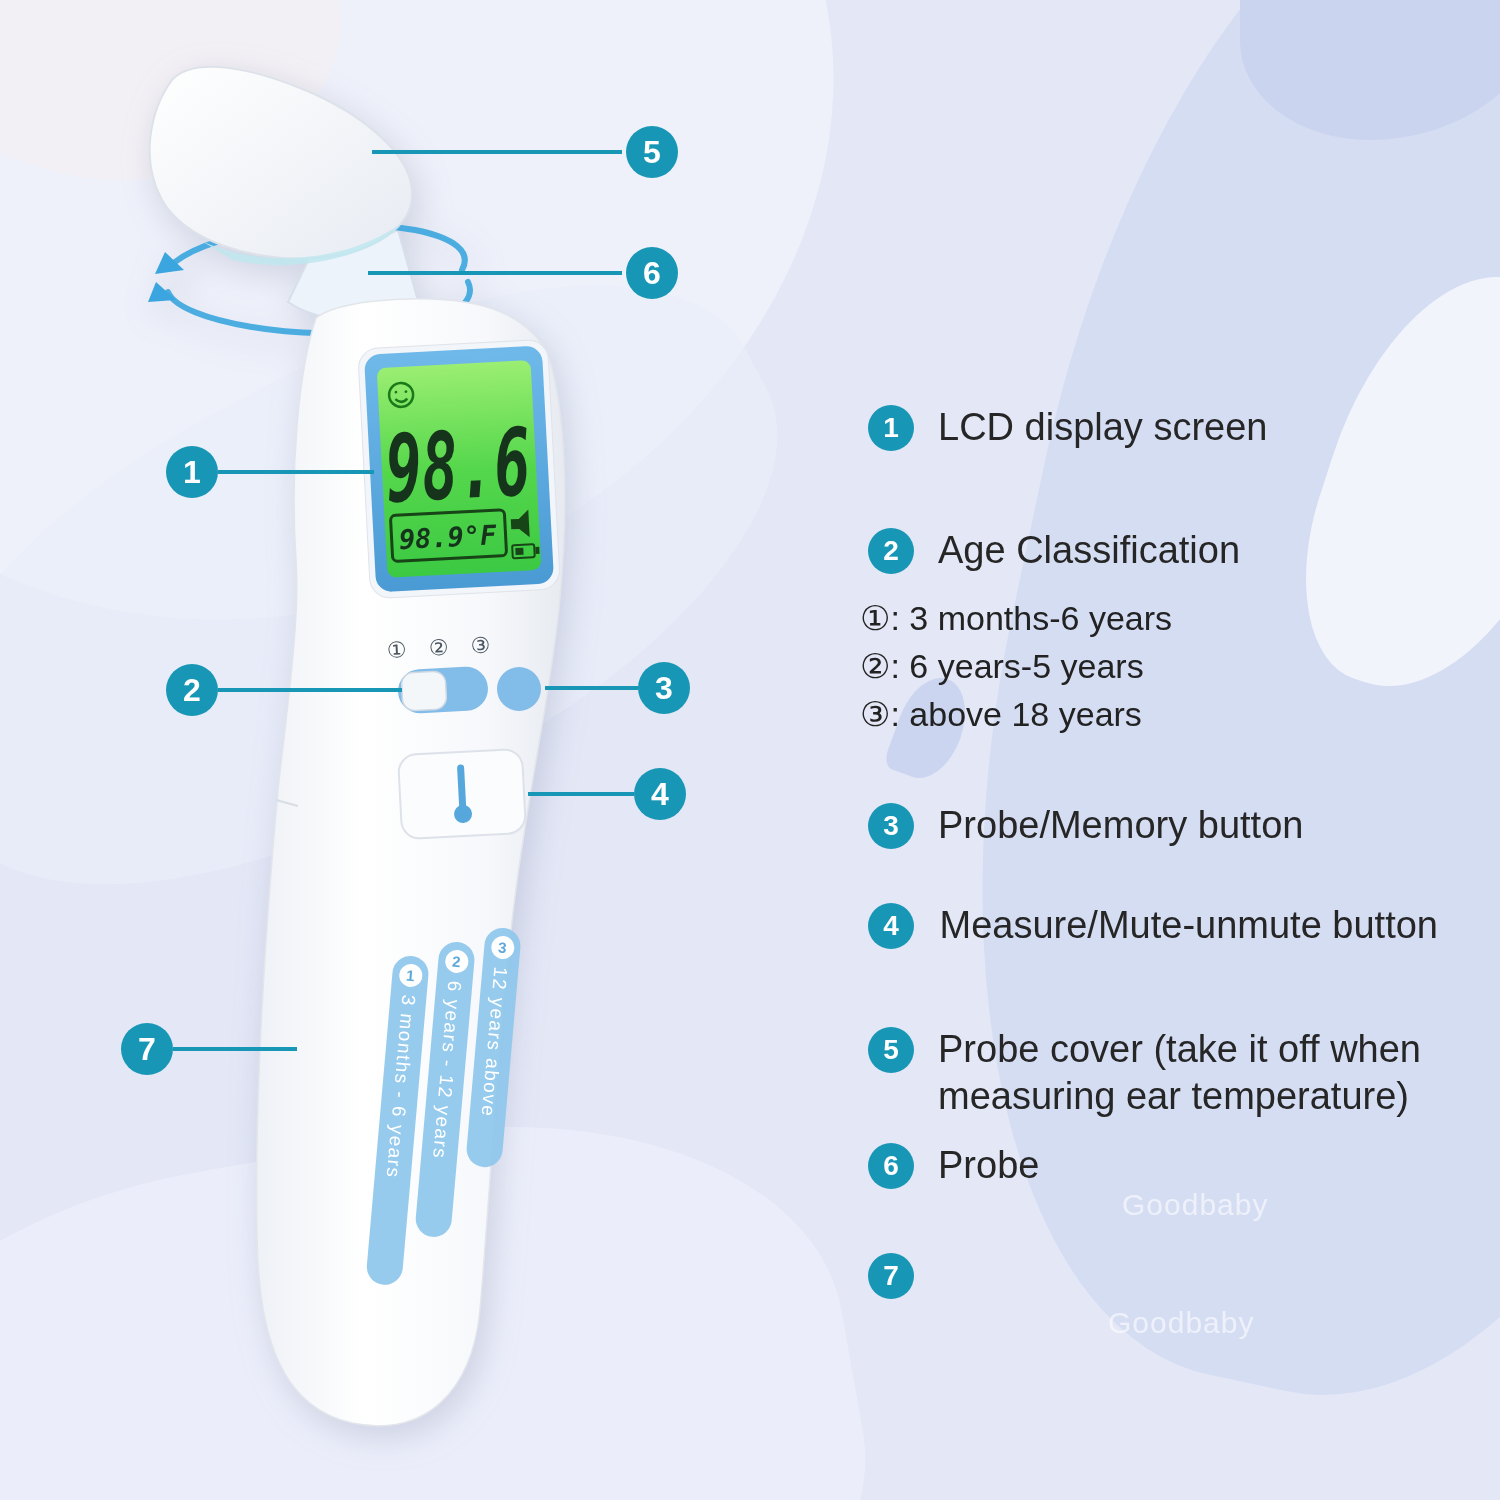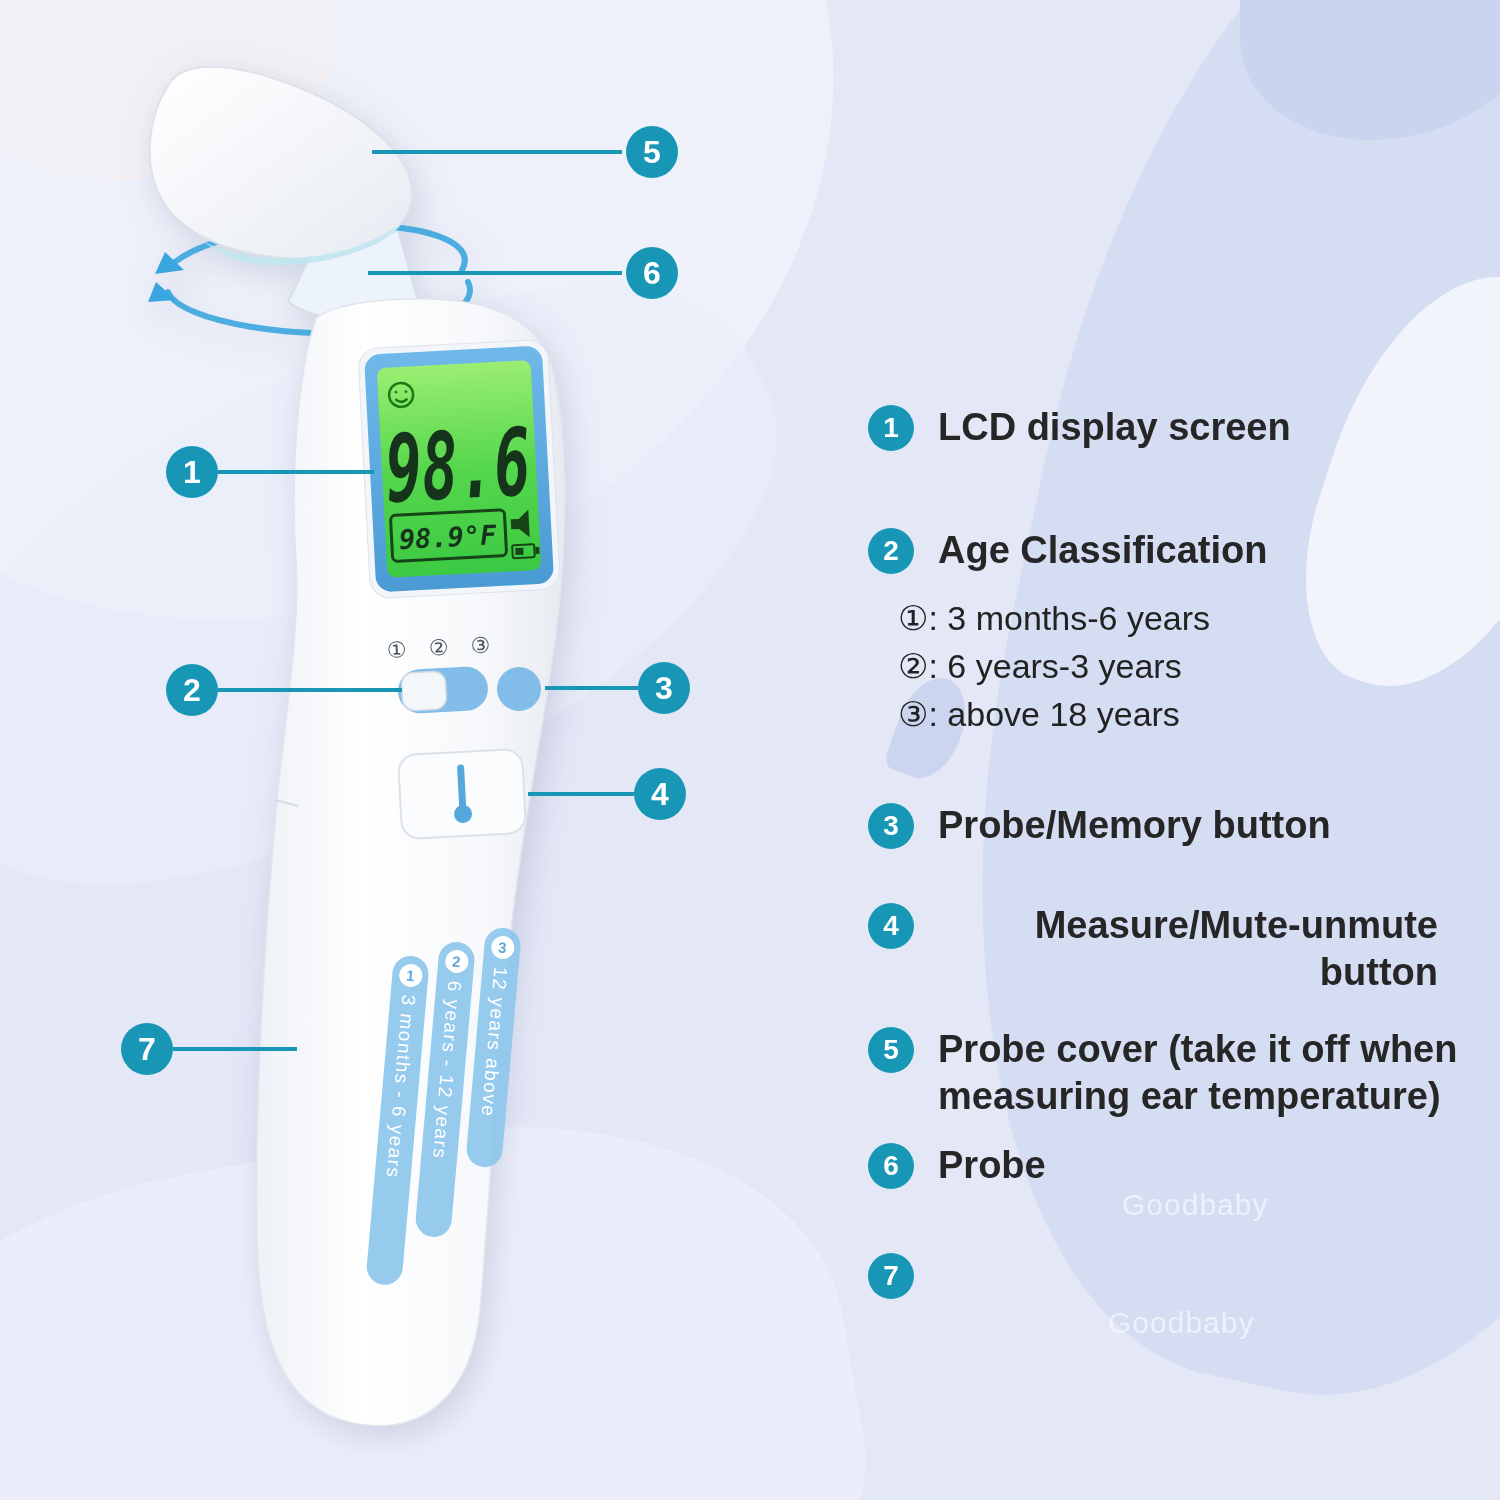--- a/index.html
+++ b/index.html
@@ -41,22 +41,22 @@
   }
   .strip-text{writing-mode:vertical-rl;font-size:19px;letter-spacing:1.5px;white-space:nowrap;}
 
   
   .legend-row{position:absolute;left:868px;display:flex;gap:24px;align-items:flex-start;}
   .lg-badge{
     flex:0 0 auto;width:46px;height:46px;border-radius:50%;
     background:#1797b5;color:#fff;font-size:28px;font-weight:bold;
     display:flex;align-items:center;justify-content:center;margin-top:1px;
   }
-  .lg-label{font-size:38px;line-height:47px;font-weight:bold;color:#262626;}
-  .lg-sub{position:absolute;left:898px;font-size:34px;line-height:48px;color:#222;}
+  .lg-label{font-size:38px;line-height:47px;font-weight:normal;color:#262626;}
+  .lg-sub{position:absolute;left:860px;font-size:34px;line-height:48px;color:#222;}
 
   .watermark{position:absolute;color:rgba(255,255,255,.6);font-size:30px;font-weight:normal;letter-spacing:1px;}
 </style>
 </head>
 <body>
 
 <div class="page">
 
   <div class="blob blob-a"></div>
   <div class="blob blob-g"></div>
@@ -203,21 +203,21 @@
     <div class="lg-badge">1</div>
     <div class="lg-label">LCD display screen</div>
   </div>
 
   <div class="legend-row" style="top:527px;">
     <div class="lg-badge">2</div>
     <div class="lg-label">Age Classification</div>
   </div>
   <div class="lg-sub" style="top:594px;">
     <div>①: 3 months-6 years</div>
-    <div>②: 6 years-3 years</div>
+    <div>②: 6 years-5 years</div>
     <div>③: above 18 years</div>
   </div>
 
   <div class="legend-row" style="top:802px;">
     <div class="lg-badge">3</div>
     <div class="lg-label">Probe/Memory button</div>
   </div>
 
   <div class="legend-row" style="top:902px;">
     <div class="lg-badge">4</div>

